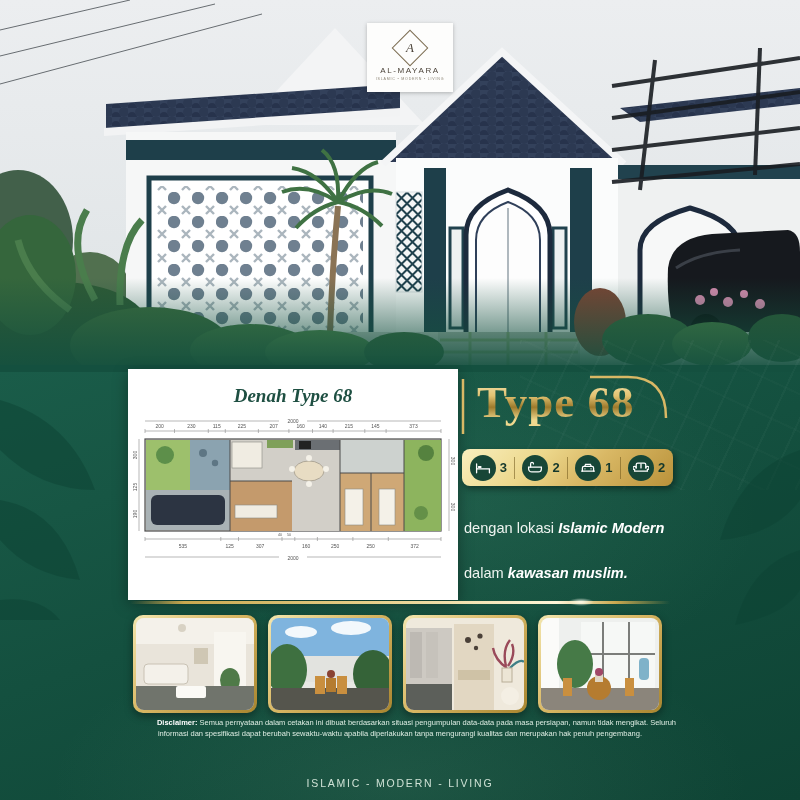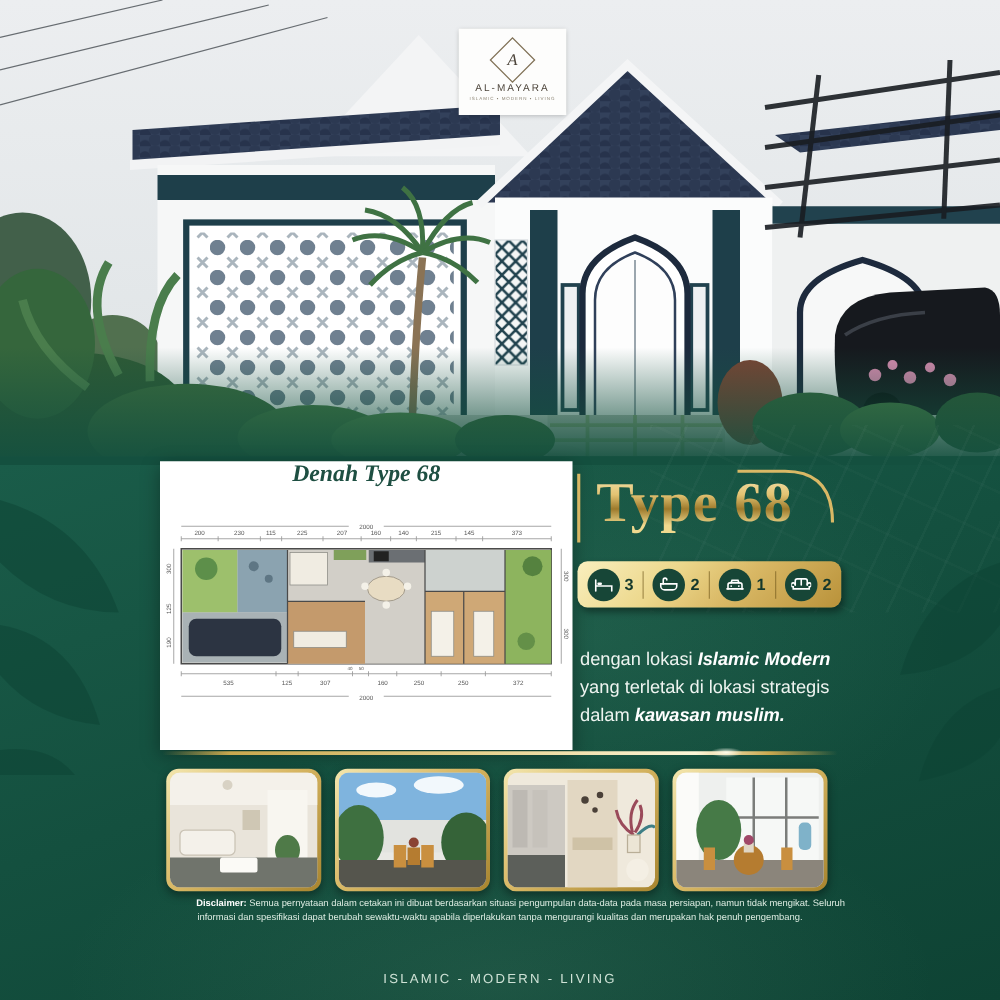--- a/index.html
+++ b/index.html
@@ -21,21 +21,21 @@
   
   .logo-card{left:367px;top:23px;width:86px;height:69px;background:#fdfdfc;box-shadow:0 1px 4px rgba(0,0,0,.25);
     display:flex;flex-direction:column;align-items:center;justify-content:center;gap:2px;}
   .logo-diamond{width:24px;height:24px;border:1.2px solid #7e6f54;transform:rotate(45deg);display:flex;align-items:center;justify-content:center;margin-bottom:3px;}
   .logo-diamond span{transform:rotate(-45deg);font-family:"Liberation Serif",serif;font-size:13px;color:#4c443a;font-style:italic;}
   .logo-name{font-family:Liberation Sans, sans-serif;font-size:8px;letter-spacing:1.6px;color:#4c443a;}
   .logo-tagline{font-size:3.6px;letter-spacing:.8px;color:#8d8575;}
 
   
   .plan-card{left:128px;top:369px;width:330px;height:231px;background:#ffffff;box-shadow:0 4px 14px rgba(0,0,0,.35);}
-  .plan-title{margin-top:0;text-align:center;font-family:"Liberation Serif",serif;font-style:italic;font-weight:bold;font-size:19px;color:#1e4f42;}
+  .plan-title{margin-top:16px;text-align:center;font-family:"Liberation Serif",serif;font-style:italic;font-weight:bold;font-size:19px;color:#1e4f42;}
   .plan-svg{left:1px;top:42px;}
 
   
   .type-title{left:477px;top:376px;width:200px;font-family:"Liberation Serif",serif;font-weight:bold;font-size:45px;letter-spacing:1px;color:#e3c372;text-shadow:0 1px 1px rgba(0,0,0,.35);}
   @supports (-webkit-background-clip:text){
     .type-title{background:linear-gradient(180deg,#f8ecc0 0%,#e3c372 38%,#9d7a2c 60%,#f0d98e 85%);-webkit-background-clip:text;background-clip:text;color:transparent;text-shadow:none;}
   }
   .feature-bar{left:462px;top:449px;width:203px;height:37px;border-radius:8px;
     background:linear-gradient(135deg,#f9efbe 0%,#ecd78b 35%,#d9b865 60%,#b9923a 100%);
     box-shadow:2px 3px 6px rgba(0,0,0,.4);display:flex;align-items:center;justify-content:space-around;padding:0 4px;}
@@ -377,21 +377,21 @@
             <path d="M10,3 V8"></path>
           </svg>
       </span>
       <span class="feature-count">2</span>
     </div>
   </div>
 
   <div class="abs desc">
     <br>
     <span>dengan lokasi </span><b>Islamic Modern</b><br>
-    <span>yang terletak di lokasi strategis</span><br>
+    <br>
     <span>dalam </span><b>kawasan muslim.</b>
   </div>
 
   <div class="abs gold-line"></div>
 
   <div class="abs frame" style="left:133px;">
     <svg width="118" height="92" viewBox="0 0 118 92">
       <rect width="118" height="92" fill="#e9e4da"></rect>
       <rect x="0" y="0" width="118" height="26" fill="#f4f1ea"></rect>
       <rect x="78" y="14" width="32" height="62" fill="#f8f6f0"></rect>

